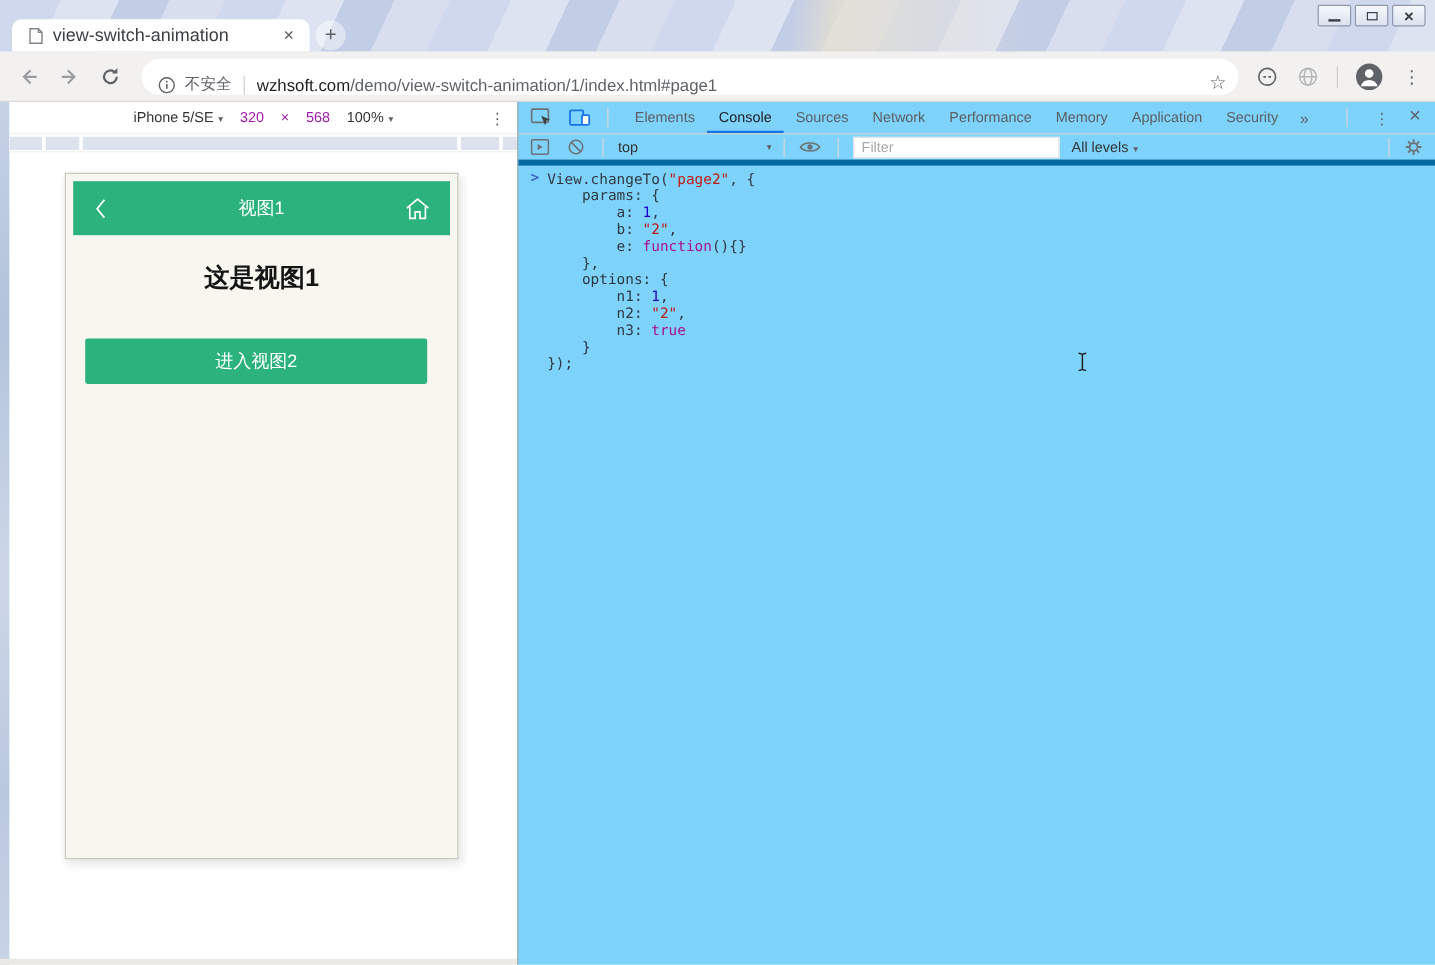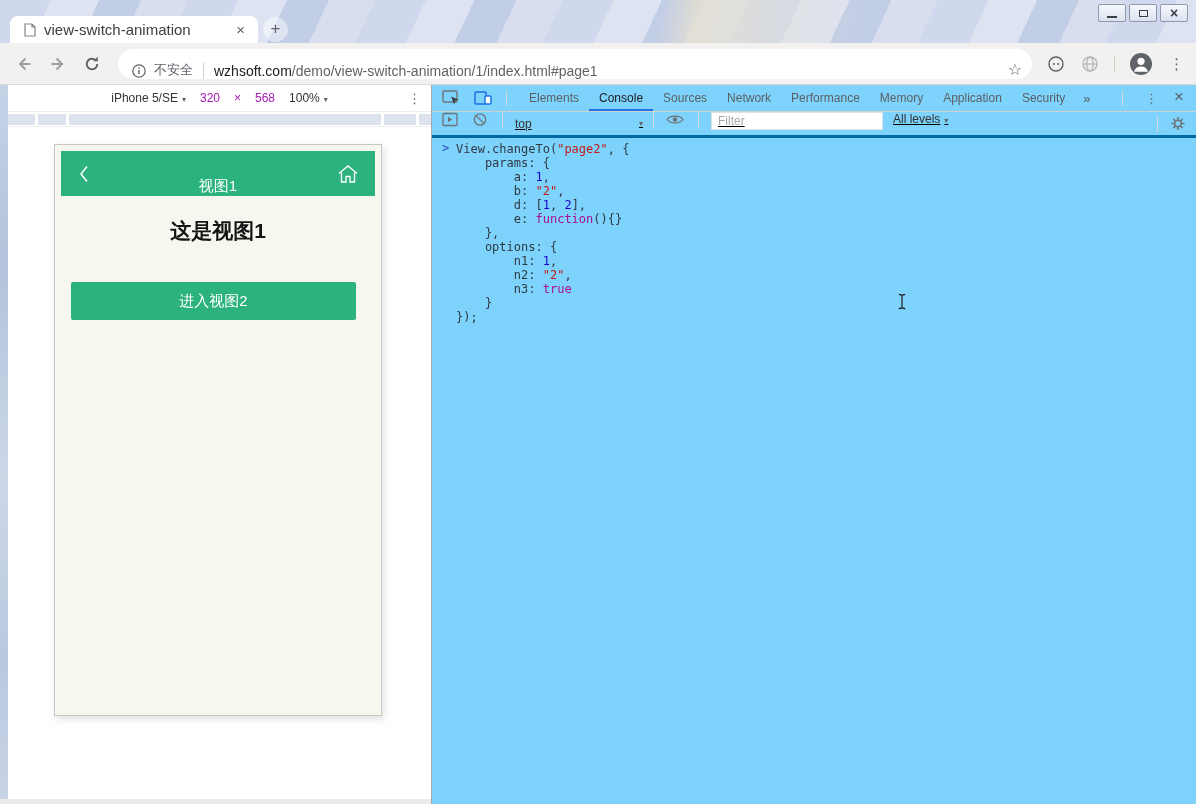--- a/index.html
+++ b/index.html
@@ -50,21 +50,21 @@
   #devicebar .dim { color:#a21caf; }
   .caret { font-size:8px; color:#5f6368; margin-left:4px; }
   #devicebar-menu { position:absolute; right:10px; color:#5f6368; font-size:13px; }
   #mqbar { left:0; top:27px; width:100%; height:15px; background:#fff; border-bottom:1px solid #f0f0f0; }
   .mqseg { position:absolute; top:2px; height:11px; background:#dce2ee; }
 
   
   #viewport { left:46px; top:59px; width:328px; height:572px; background:#f8f7ef;
     border:1px solid #c8c7c2; box-shadow:2px 3px 8px rgba(0,0,0,.13); }
   #ph-header { margin:6px 6px 0 6px; height:45px; background:#2bb27d; position:relative;
-    display:flex; align-items:flex-end; justify-content:center; }
+    display:flex; align-items:center; justify-content:center; }
   #ph-header .ph-title { color:#fff; font-size:15px; }
   #ph-back { position:absolute; left:18px; top:14px; }
   #ph-home { position:absolute; right:16px; top:13px; }
   #ph-heading { margin-top:21px; text-align:center; font-size:21px; font-weight:bold; color:#151515; }
   #ph-button { display:block; margin:37px 13px 0 16px; width:calc(100% - 41px); height:38px; border:none;
     background:#2bb27d; color:#fff; font-size:15px; font-family:"Liberation Sans",sans-serif; border-radius:2px; }
   #bottom-strip { left:0; top:85px; width:431px; height:719px; pointer-events:none; }
   #bottom-strip .bar { position:absolute; bottom:0; left:0; width:100%; height:5px; background:#eceae6; }
 
   
@@ -73,21 +73,21 @@
   .dt-icon { width:18px; height:16px; margin-right:14px; }
   .dt-sep { width:1px; height:16px; background:#d6d6d6; margin-right:12px; }
   #dt-tabs { display:flex; height:100%; align-items:center; }
   .dt-tab { padding:0 10px; font-size:12px; color:#5c5f62; height:100%; line-height:26px; }
   .dt-tab.active { color:#202124; box-shadow:inset 0 -2px 0 #1a73e8; }
   #dt-more { font-size:13px; color:#5c5f62; padding:0 8px; }
   #dt-right { margin-left:auto; display:flex; align-items:center; }
   #dt-menu { color:#5f6368; font-size:13px; padding:0 10px; }
   #dt-close { color:#5f6368; font-size:17px; padding:0 12px 2px 6px; }
 
-  #dt-consolebar { height:26px; border-bottom:3px solid #0369a1; display:flex; padding-left:10px;text-decoration:underline; }
+  #dt-consolebar { height:26px; border-bottom:5px solid #0369a1; display:flex; align-items:center; padding-left:10px; }
   .cb-icon { width:16px; height:15px; margin-right:14px; }
   #ctx-group { width:128px; display:flex; align-items:center; justify-content:space-between; font-size:12px; color:#333; margin-right:10px; }
   #filter-input { width:172px; height:18px; border:1px solid #e2e2e2; font-size:12px; padding:0 6px;
     font-family:"Liberation Sans",sans-serif; color:#333; margin-right:10px; }
   #filter-input::placeholder { color:#a9a9a9; }
   #levels { font-size:12px; color:#333; }
   #cb-right { margin-left:auto; display:flex; align-items:center; padding-right:8px; }
 
   #dt-console { position:relative; height:666px; padding:4px 0 0 24px; }
   #console-prompt { position:absolute; left:10px; top:3px; color:#3b68c5; font-size:12px; font-weight:bold;
@@ -267,21 +267,20 @@
     </div>
   </div>
 
   <div id="dt-console">
     <span id="console-prompt">&gt;</span>
     <div id="console-lines">
         <div class="code-line"><span class="tok-p">View.changeTo(</span><span class="tok-s">"page2"</span><span class="tok-p">, {</span></div>
         <div class="code-line"><span class="tok-p">    params: {</span></div>
         <div class="code-line"><span class="tok-p">        a: </span><span class="tok-n">1</span><span class="tok-p">,</span></div>
         <div class="code-line"><span class="tok-p">        b: </span><span class="tok-s">"2"</span><span class="tok-p">,</span></div>
-        <div class="code-line"><span class="tok-p">        d: [</span><span class="tok-n">1</span><span class="tok-p">, </span><span class="tok-n">2</span><span class="tok-p">],</span></div>
         <div class="code-line"><span class="tok-p">        e: </span><span class="tok-k">function</span><span class="tok-p">(){}</span></div>
         <div class="code-line"><span class="tok-p">    },</span></div>
         <div class="code-line"><span class="tok-p">    options: {</span></div>
         <div class="code-line"><span class="tok-p">        n1: </span><span class="tok-n">1</span><span class="tok-p">,</span></div>
         <div class="code-line"><span class="tok-p">        n2: </span><span class="tok-s">"2"</span><span class="tok-p">,</span></div>
         <div class="code-line"><span class="tok-p">        n3: </span><span class="tok-k">true</span></div>
         <div class="code-line"><span class="tok-p">    }</span></div>
         <div class="code-line"><span class="tok-p">});</span></div>
       </div>
     <svg id="ibeam" width="12" height="17" viewBox="0 0 10 16">

